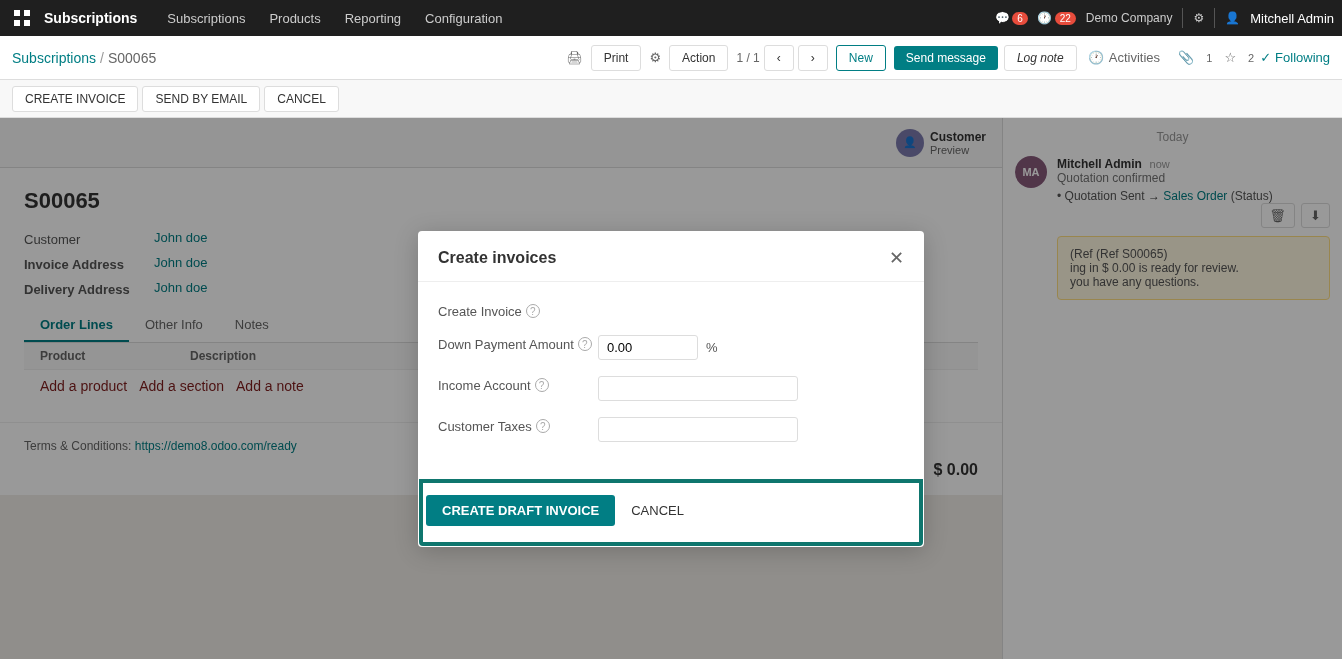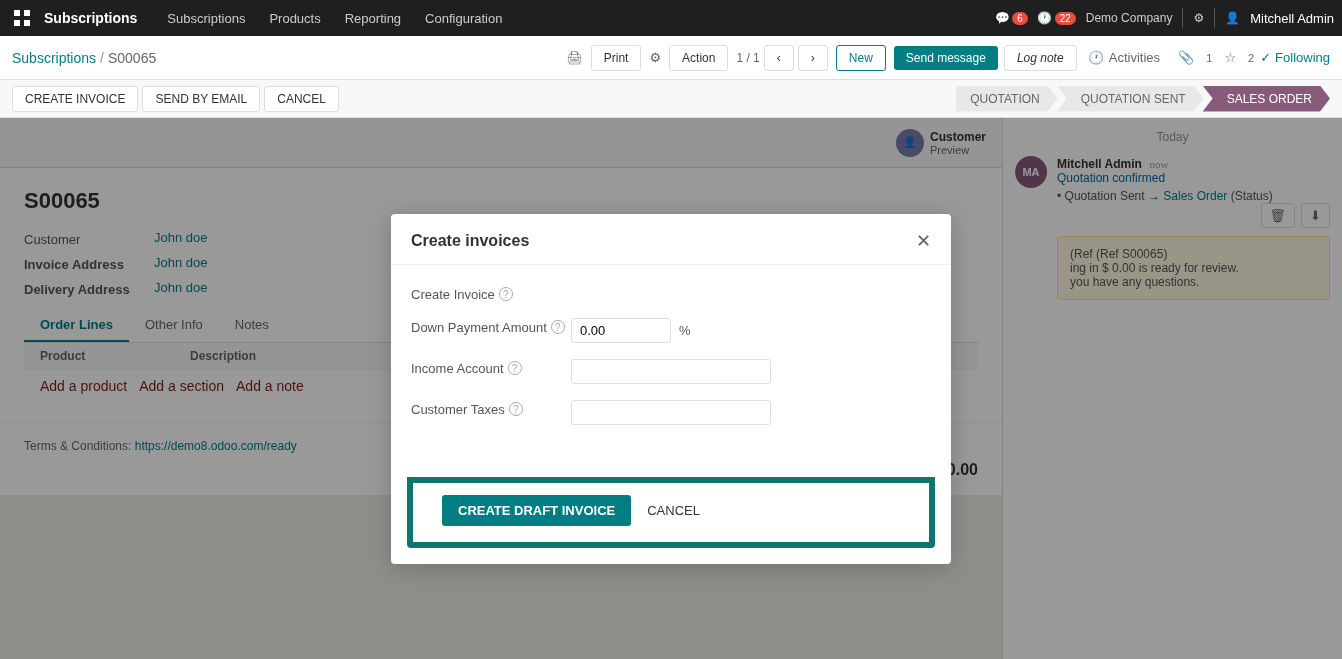--- a/index.html
+++ b/index.html
@@ -152,22 +152,22 @@
       background: #fff;
       border-left: 1px solid #ddd;
       overflow-y: auto;
       padding: 12px;
     }
     .today-label { text-align: center; font-size: 12px; color: #999; margin-bottom: 12px; }
     .chatter-entry { display: flex; gap: 10px; margin-bottom: 12px; }
     .chatter-avatar { width: 32px; height: 32px; border-radius: 50%; background: #875a7b; flex-shrink: 0; display: flex; align-items: center; justify-content: center; color: #fff; font-size: 11px; font-weight: 600; }
     .chatter-body { flex: 1; }
     .chatter-name { font-weight: 600; font-size: 12px; color: #333; }
-    .chatter-time { color: #999; font-size: 11px; margin-left: 4px; font-family: Liberation Serif, serif; }
-    .chatter-action { font-size: 12px; color: #0369a1; margin-bottom: 4px; }
+    .chatter-time { color: #999; font-size: 11px; margin-left: 4px; }
+    .chatter-action { font-size: 12px; color: #737373; margin-bottom: 4px; }
     .chatter-change { font-size: 12px; color: #555; }
     .chatter-change span.arrow { color: #333; }
     .chatter-status { display: inline-block; color: #017e84; font-size: 12px; }
     .message-box {
       background: #fff8e1;
       border: 1px solid #ffe082;
       border-radius: 4px;
       padding: 10px 12px;
       font-size: 12px;
       color: #555;
@@ -182,21 +182,21 @@
       top: 0; left: 0; right: 0; bottom: 0;
       background: rgba(0,0,0,0.4);
       display: flex;
       align-items: center;
       justify-content: center;
       z-index: 100;
     }
     .modal {
       background: #fff;
       border-radius: 4px;
-      width: 560px;
+      width: 506px;
       box-shadow: 0 4px 24px rgba(0,0,0,0.2);
       padding: 0;
     }
     .modal-header {
       display: flex;
       align-items: center;
       justify-content: space-between;
       padding: 16px 20px 12px;
       border-bottom: 1px solid #eee;
     }
@@ -207,27 +207,27 @@
     .modal-label { width: 160px; font-size: 13px; color: #555; padding-top: 2px; display: flex; align-items: center; gap: 4px; }
     .modal-field { flex: 1; }
     .radio-group { display: flex; flex-direction: column; gap: 6px; }
     .radio-item { display: flex; align-items: center; gap: 8px; font-size: 13px; cursor: pointer; }
     .radio-item input[type="radio"] { accent-color: #017e84; }
     .amount-row { display: flex; align-items: center; gap: 8px; }
     .amount-input { border: 1px solid #ddd; border-radius: 3px; padding: 4px 8px; font-size: 13px; width: 100px; }
     .pct-label { font-size: 13px; color: #555; }
     .help-icon { display: inline-flex; align-items: center; justify-content: center; width: 14px; height: 14px; border-radius: 50%; border: 1px solid #aaa; font-size: 10px; color: #aaa; cursor: pointer; }
     .modal-footer {
-      padding: 12px 29px 16px;
+      padding: 12px 3px 16px;
       display: flex;
       align-items: center;
       gap: 8px;
-      border: 6px solid #0f766e;
+      border: 4px solid #0f766e;
       border-radius: 0 0 4px 4px;
-      margin: 16px;
+      margin: 1px;
     }
     .btn-create-draft {
       background: #017e84;
       color: #fff;
       border: none;
       border-radius: 3px;
       padding: 8px 16px;
       font-size: 13px;
       font-weight: 600;
       cursor: pointer;
@@ -308,25 +308,20 @@
       <span>Following</span>
     </button>
   </div>
 </div>
 
 <div class="sub-action-bar">
   <button class="action-btn">CREATE INVOICE</button>
   <button class="action-btn">SEND BY EMAIL</button>
   <button class="action-btn">CANCEL</button>
   <div class="spacer"></div>
-  <div class="status-flow">
-    <div class="status-step">QUOTATION</div>
-    <div class="status-step">QUOTATION SENT</div>
-    <div class="status-step active">SALES ORDER</div>
-  </div>
 </div>
 
 <div class="main-content">
 
   <div class="left-panel">
 
     <div class="customer-preview">
       <div class="preview-btn">
         <div class="preview-avatar">👤</div>
         <div>

